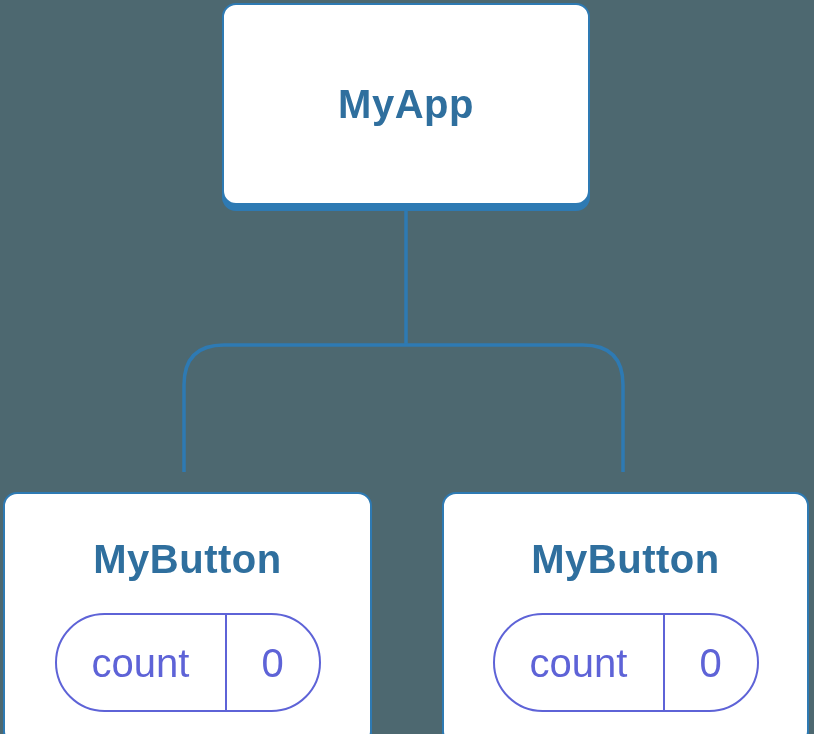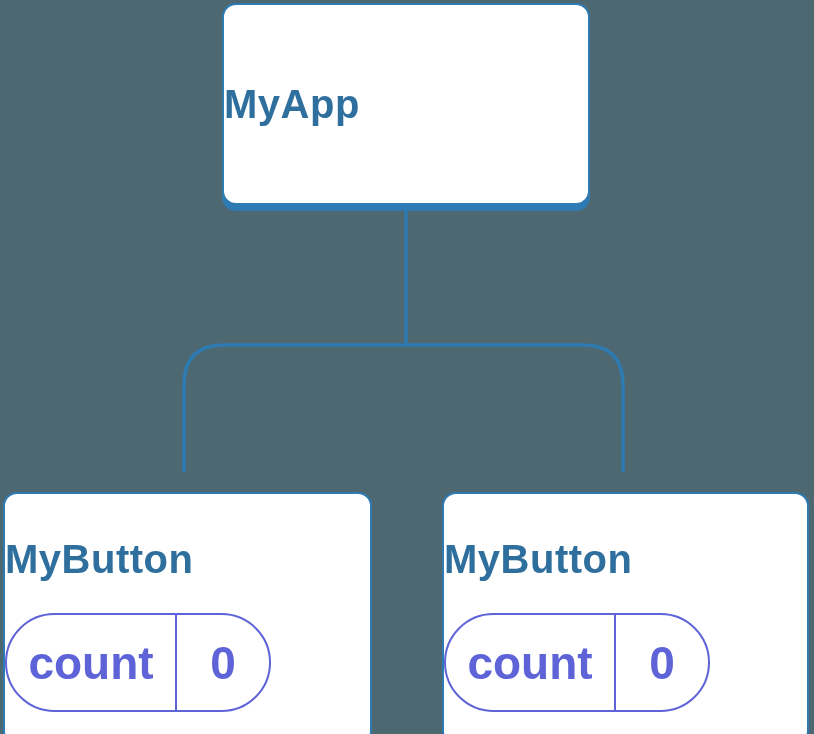--- a/index.html
+++ b/index.html
@@ -35,20 +35,21 @@
     stroke-width: 3.5;
   }
   .node {
     position: absolute;
     background: var(--node-fill);
     border: 2px solid var(--accent-blue);
     border-radius: 14px;
     box-shadow: 0 6px 0 var(--accent-blue);
     display: flex;
     flex-direction: column;
+    align-items: center;
   }
   .node-root {
     left: 222px; top: 3px;
     width: 368px; height: 202px;
     justify-content: center;
   }
   .node-child {
     top: 492px;
     width: 369px; height: 253px;
   }
@@ -72,22 +73,22 @@
     display: grid;
     grid-template-columns: 170px 1fr;
     overflow: hidden;
     background: var(--node-fill);
   }
   .pill-cell {
     display: flex;
     align-items: center;
     justify-content: center;
     color: var(--accent-purple);
-    font-size: 46px;
-    font-weight: 700;
+    font-size: 40px;
+    font-weight: 400;
     line-height: 1;
   }
   .pill-key-cell { border-right: 2px solid var(--accent-purple); }
 </style>
 </head>
 <body>
 
 <div class="canvas">
 
   <svg class="connectors" viewBox="0 0 814 734" aria-hidden="true">

